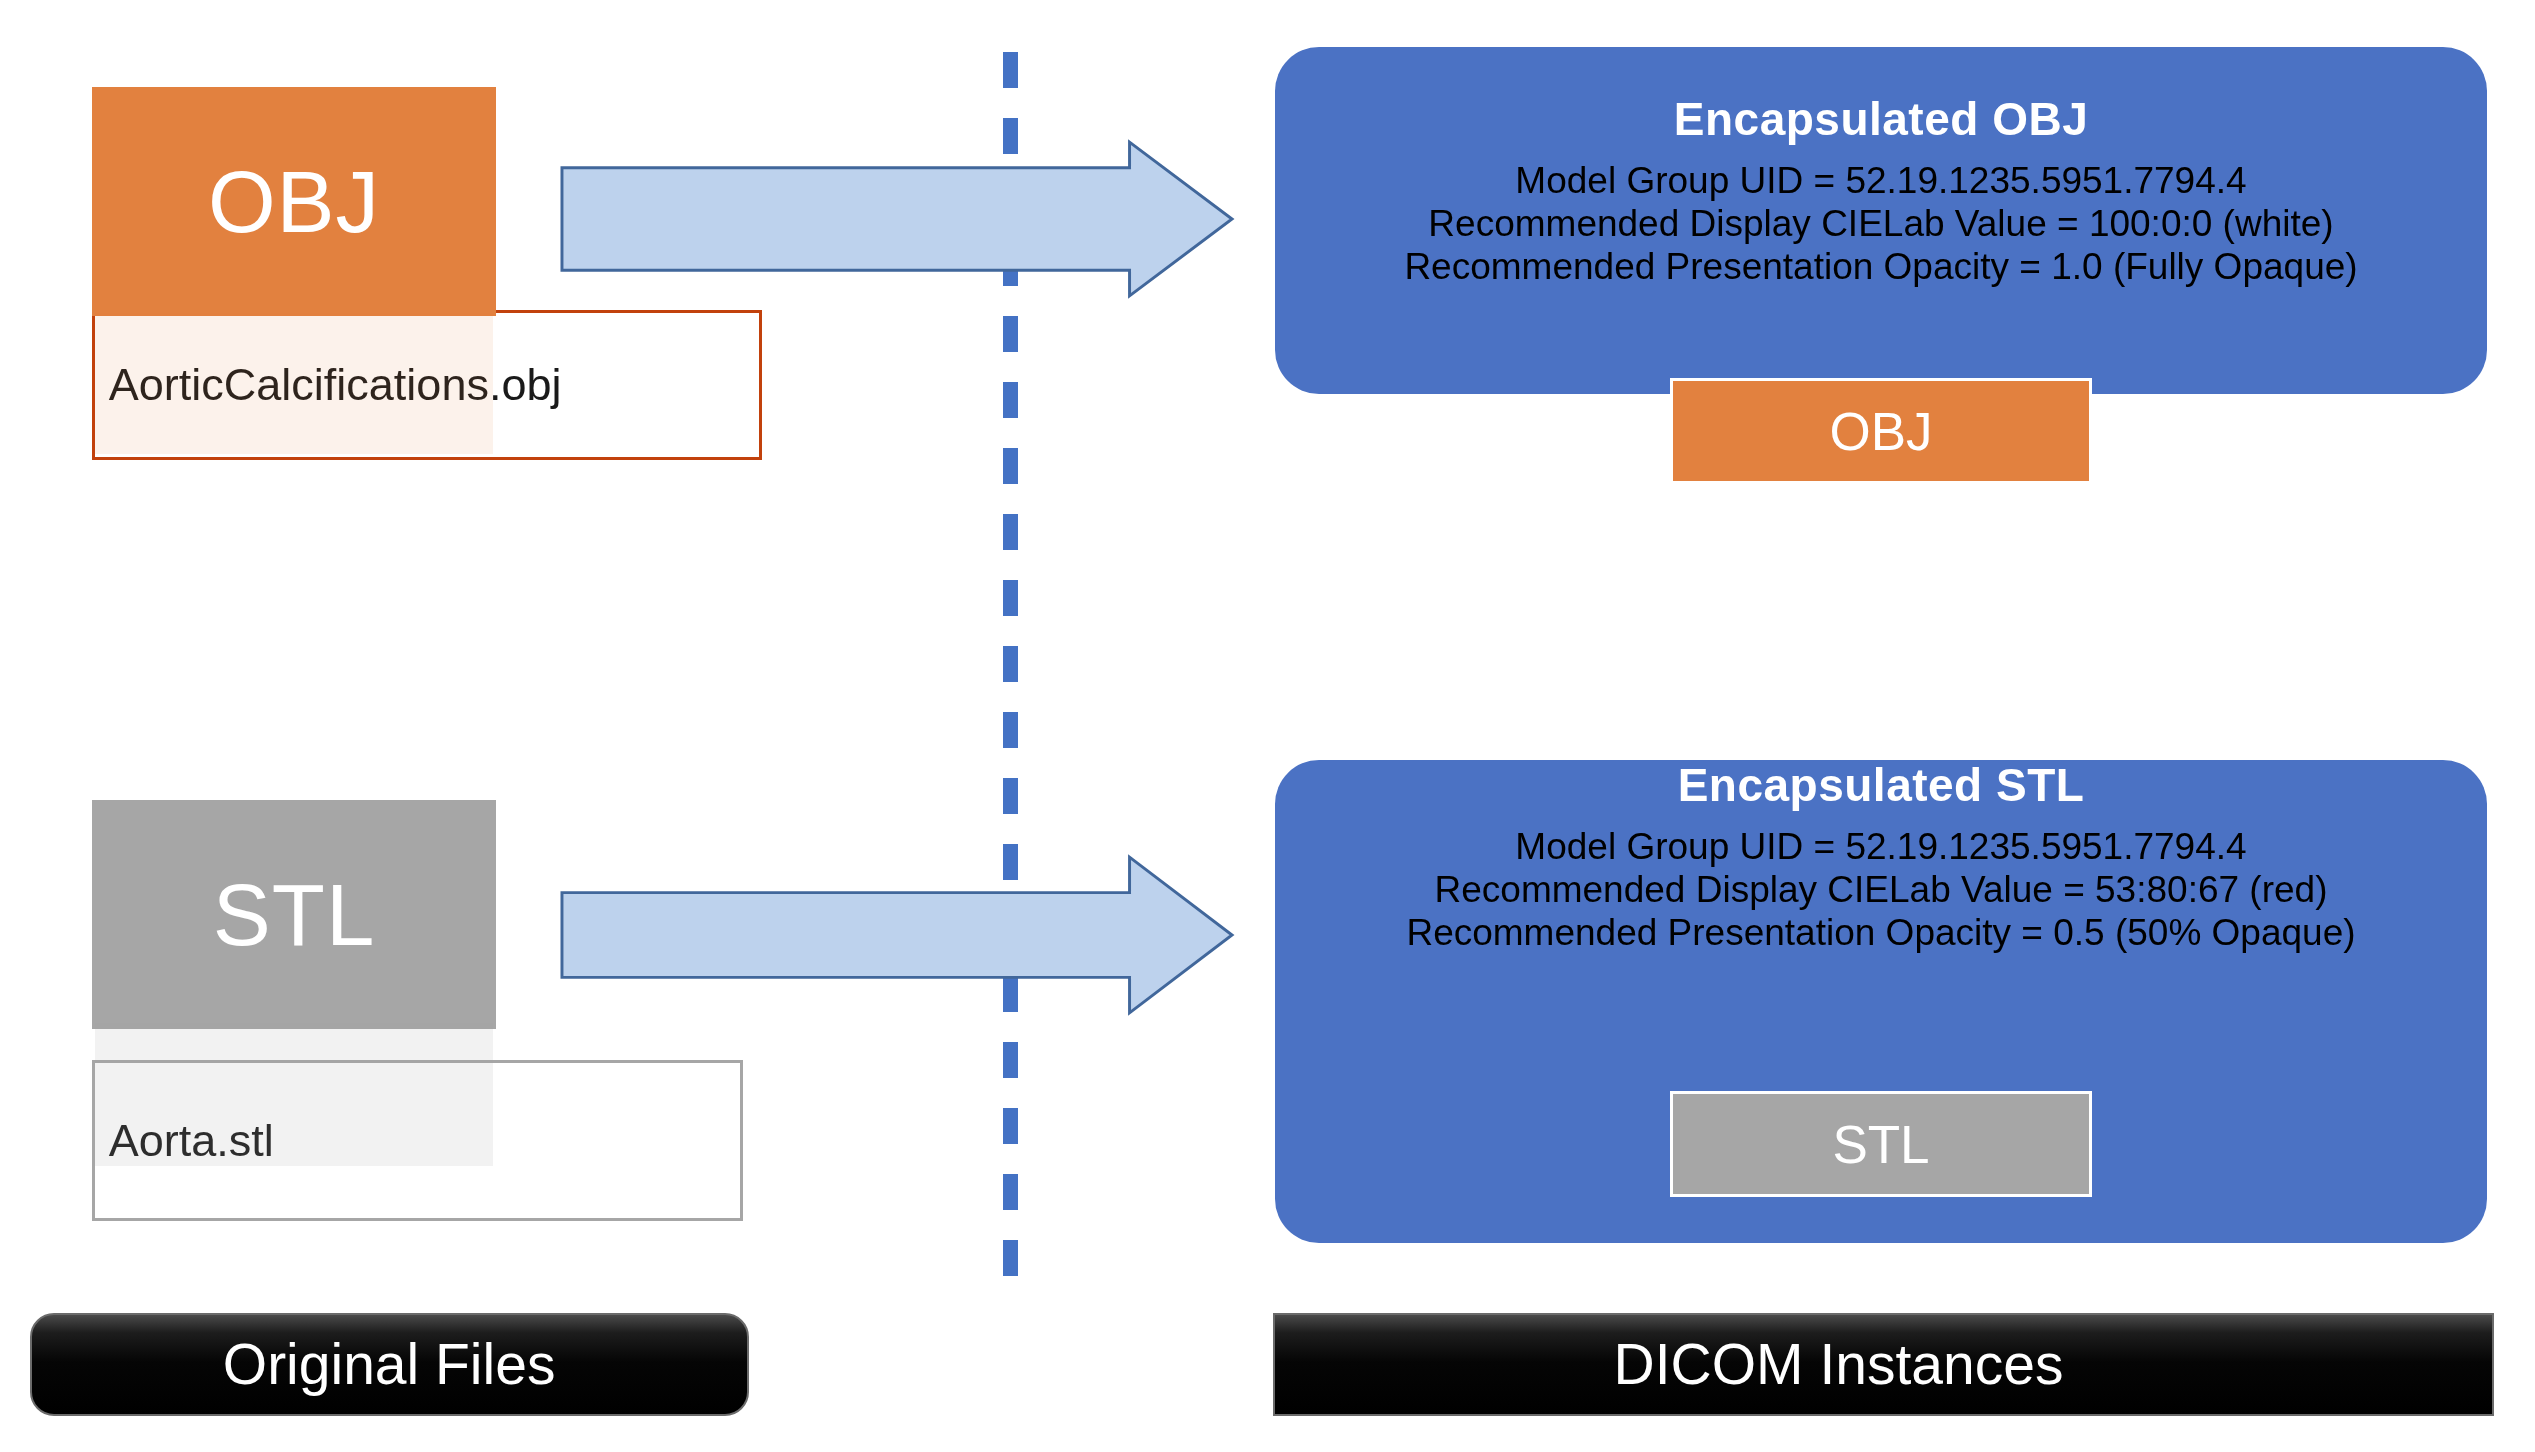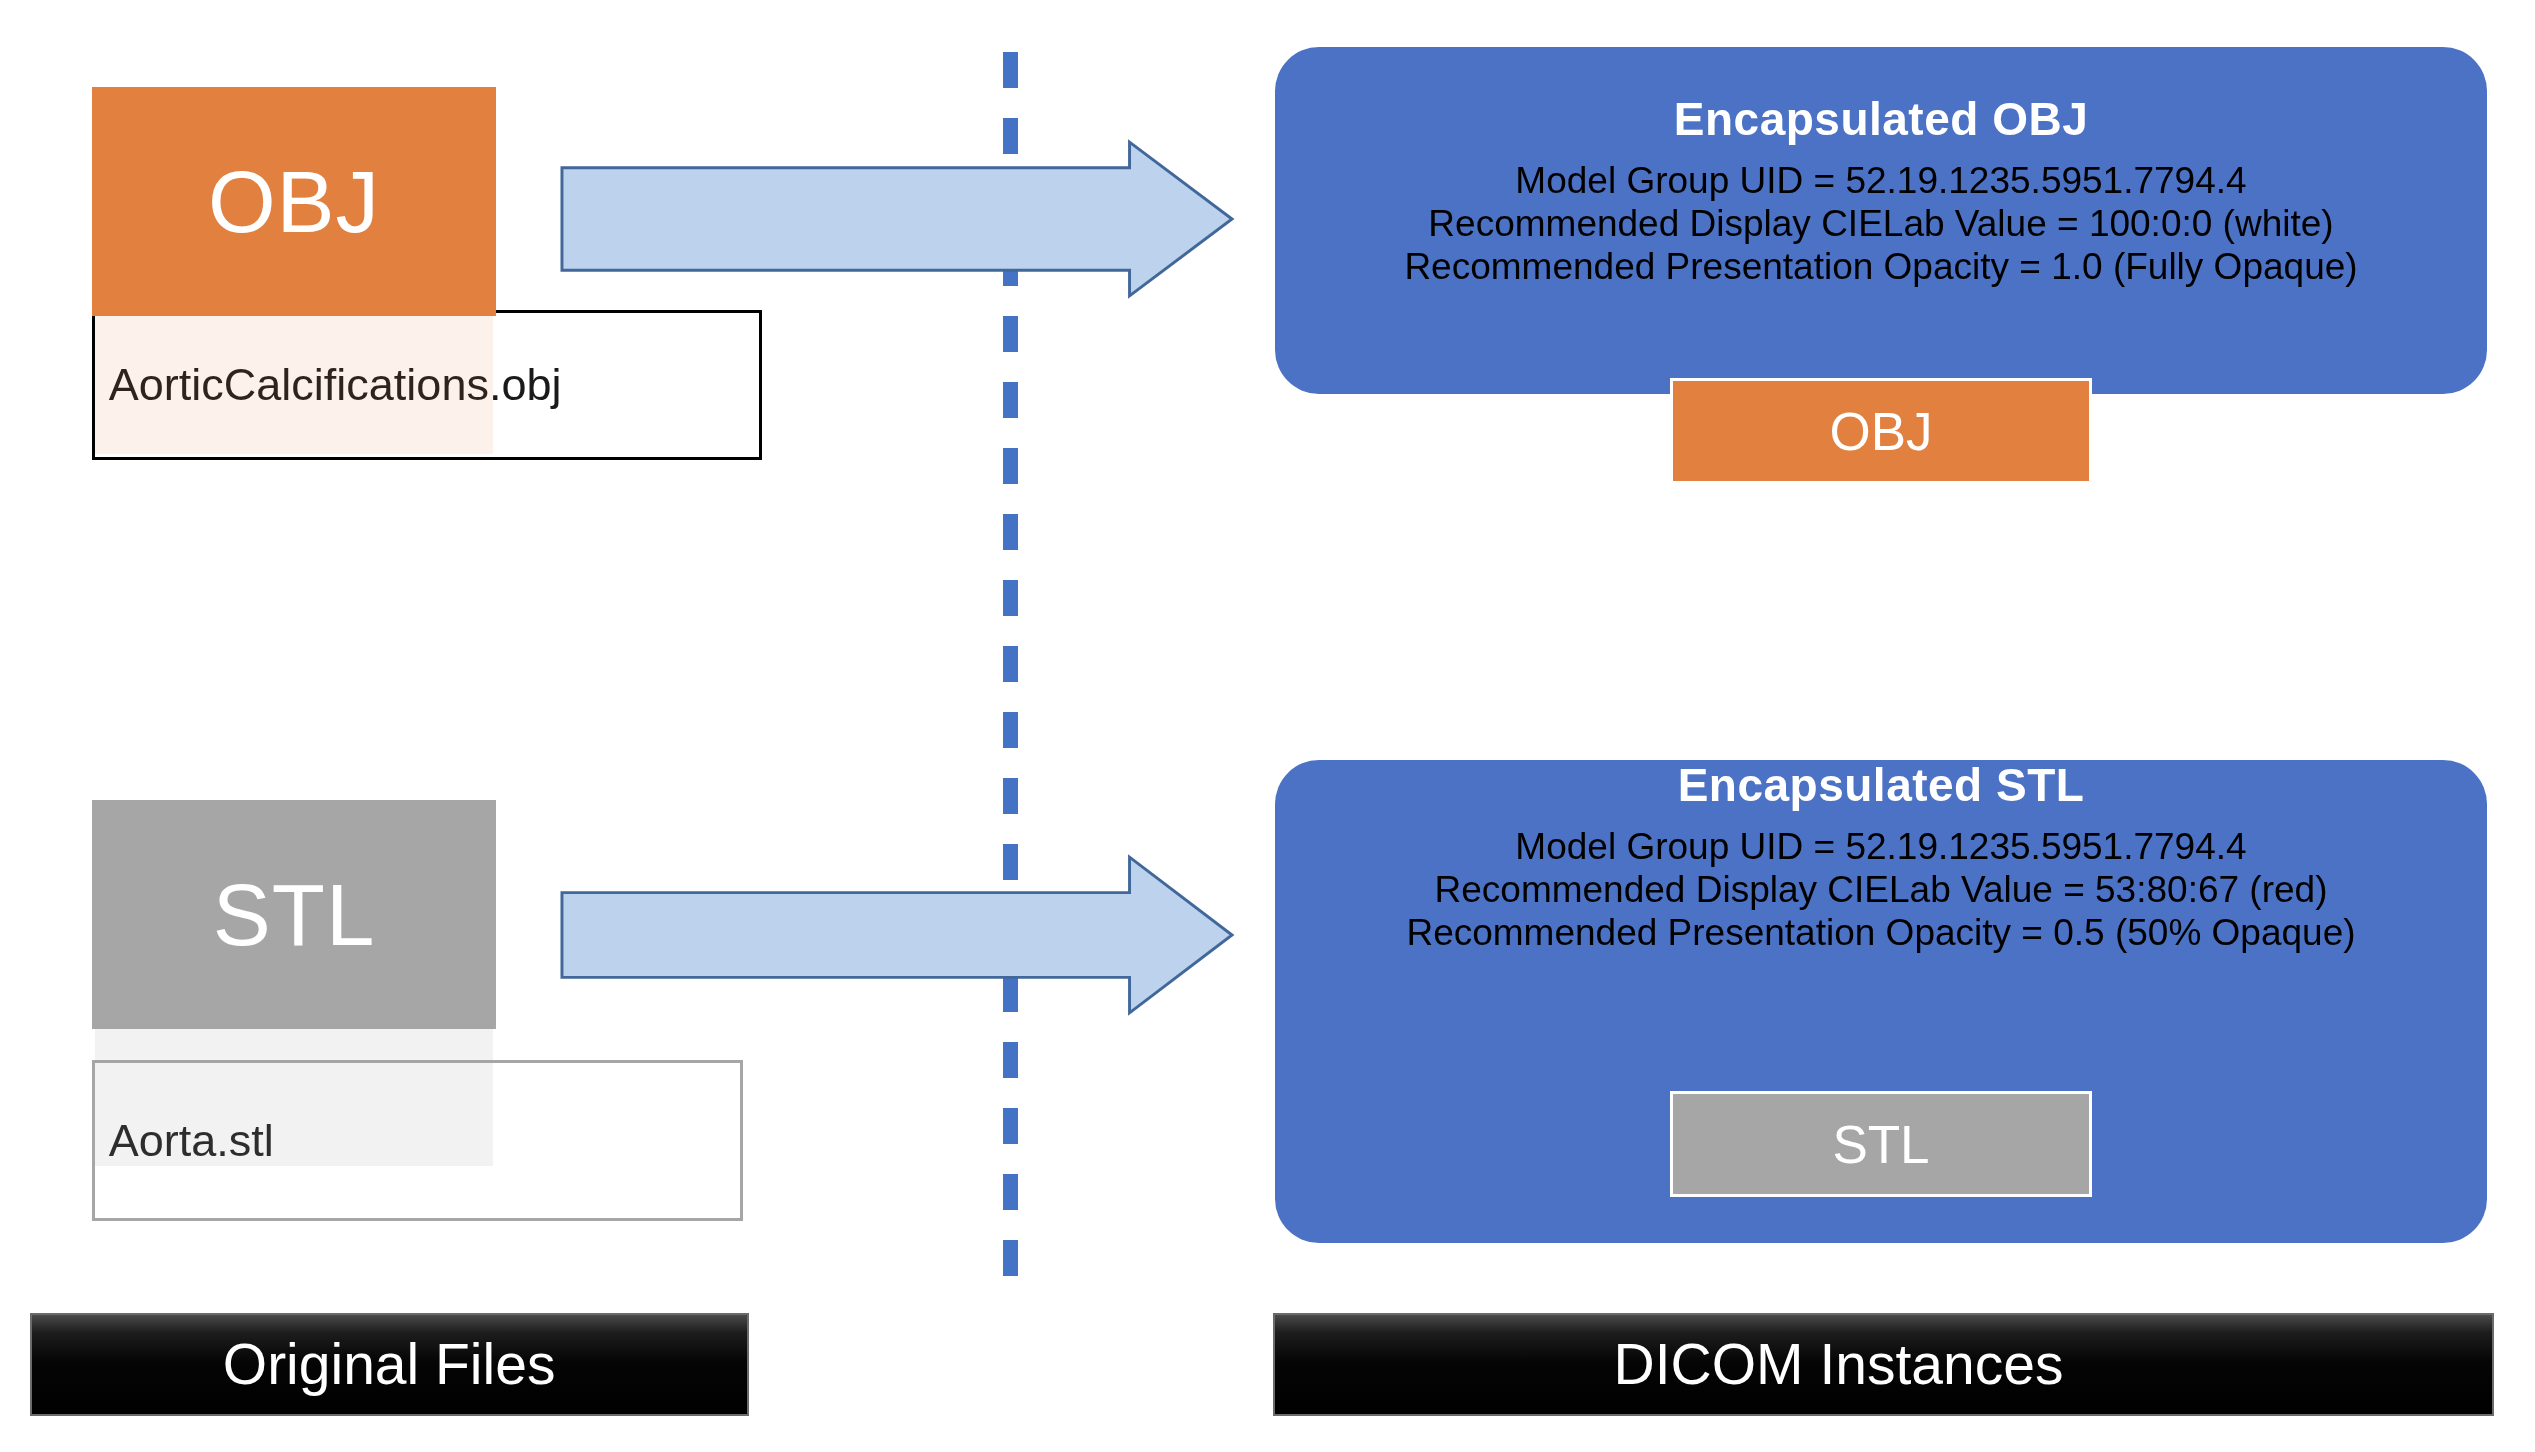--- a/index.html
+++ b/index.html
@@ -46,21 +46,21 @@
     display:flex;align-items:center;
     padding-left:13.8px;
     z-index:11;
   }
   .file-label span{
     font-size:45px;
     color:#1a1a1a;
     line-height:1.1;
     white-space:nowrap;
   }
-  .label-obj{border:3px solid #000000;}
+  .label-obj{border:3px solid #c2410c;}
   .label-stl{border:3px solid #A6A6A6;}
 
   
   .tile-tint{
     position:absolute;
     z-index:13;
     pointer-events:none;
   }
   .tint-obj{background:rgba(226,129,63,0.10);}
   .tint-stl{background:rgba(166,166,166,0.14);}
@@ -181,21 +181,21 @@
   <div class="panel" style="top:760px; height:483px;">
     <div class="panel-title" style="">Encapsulated  STL</div>
     <div class="panel-line" style="padding-top:15.8px;">Model Group UID = 52.19.1235.5951.7794.4</div>
     <div class="panel-line">Recommended Display CIELab Value = 53:80:67  (red)</div>
     <div class="panel-line">Recommended Presentation Opacity = 0.5 (50% Opaque)</div>
     <div class="panel-chip chip-stl" style="top:331px;">
       <span>STL</span>
     </div>
   </div>
 
-  <div class="footer-bar" style="left:29.6px; top:1313px; width:719px;">
+  <div class="footer-bar" style="left:29.6px; top:1313px; width:719px;border-radius:24px;">
     <span style="text-align:center;">Original Files</span>
   </div>
 
   <div class="footer-bar" style="left:1273px; top:1313px; width:1221px;">
     <span style="text-align:center; padding-right:90px;">DICOM Instances</span>
   </div>
 
 </div>
 
 

